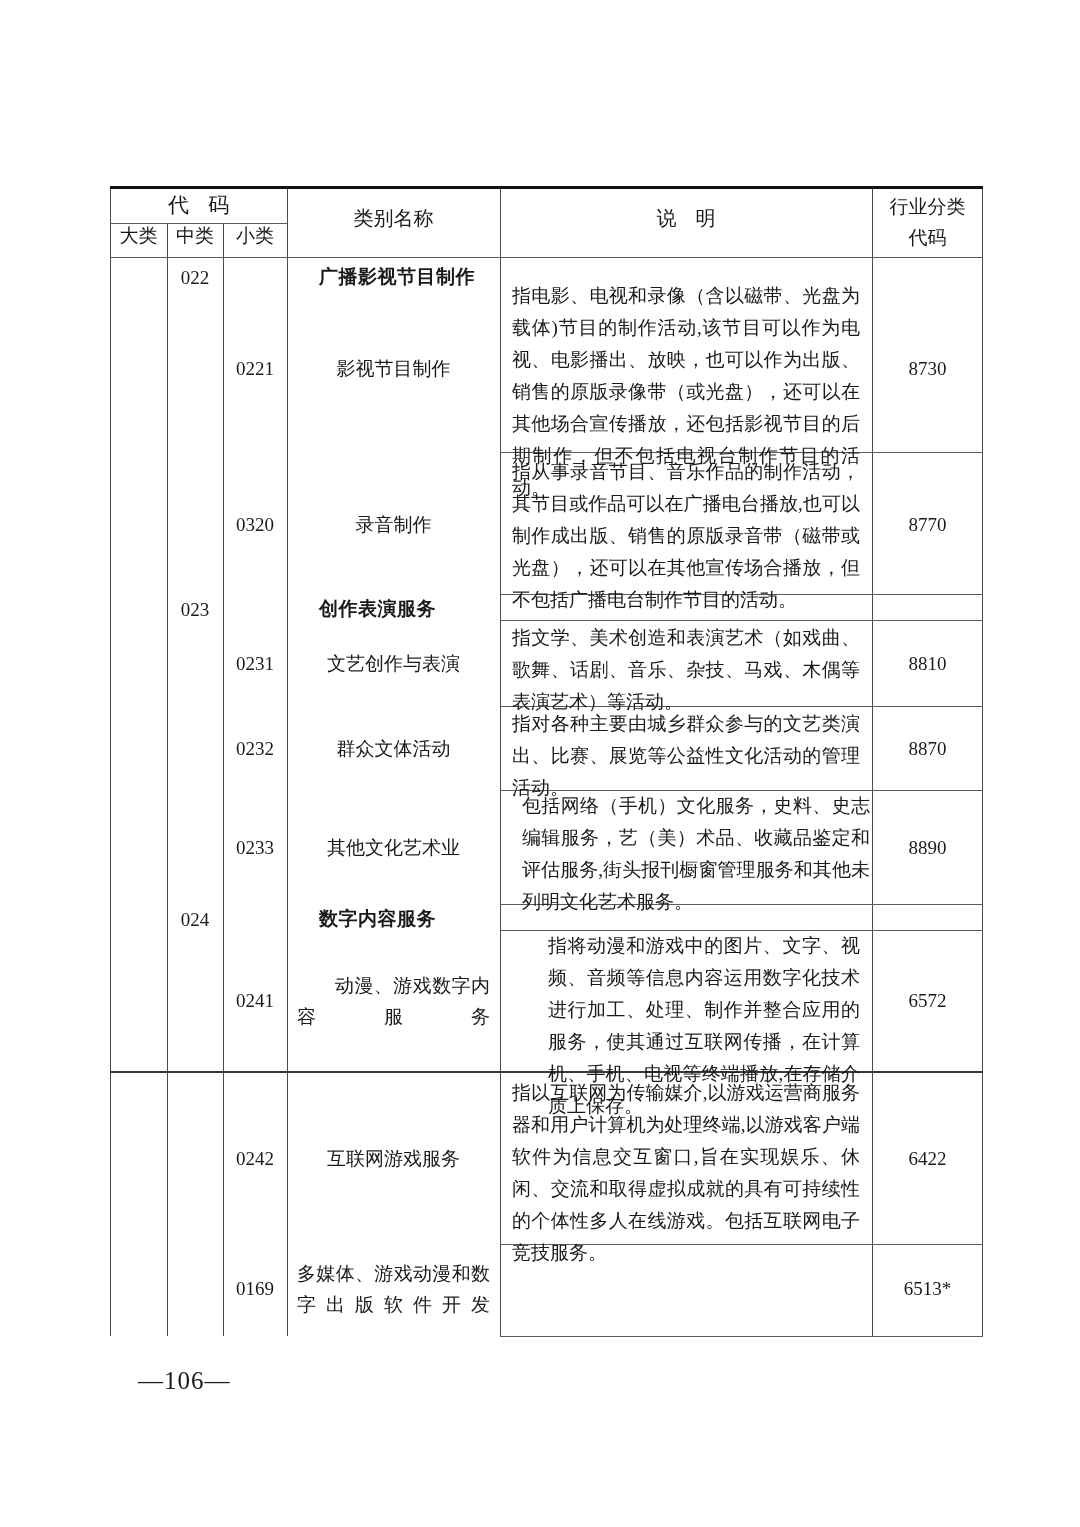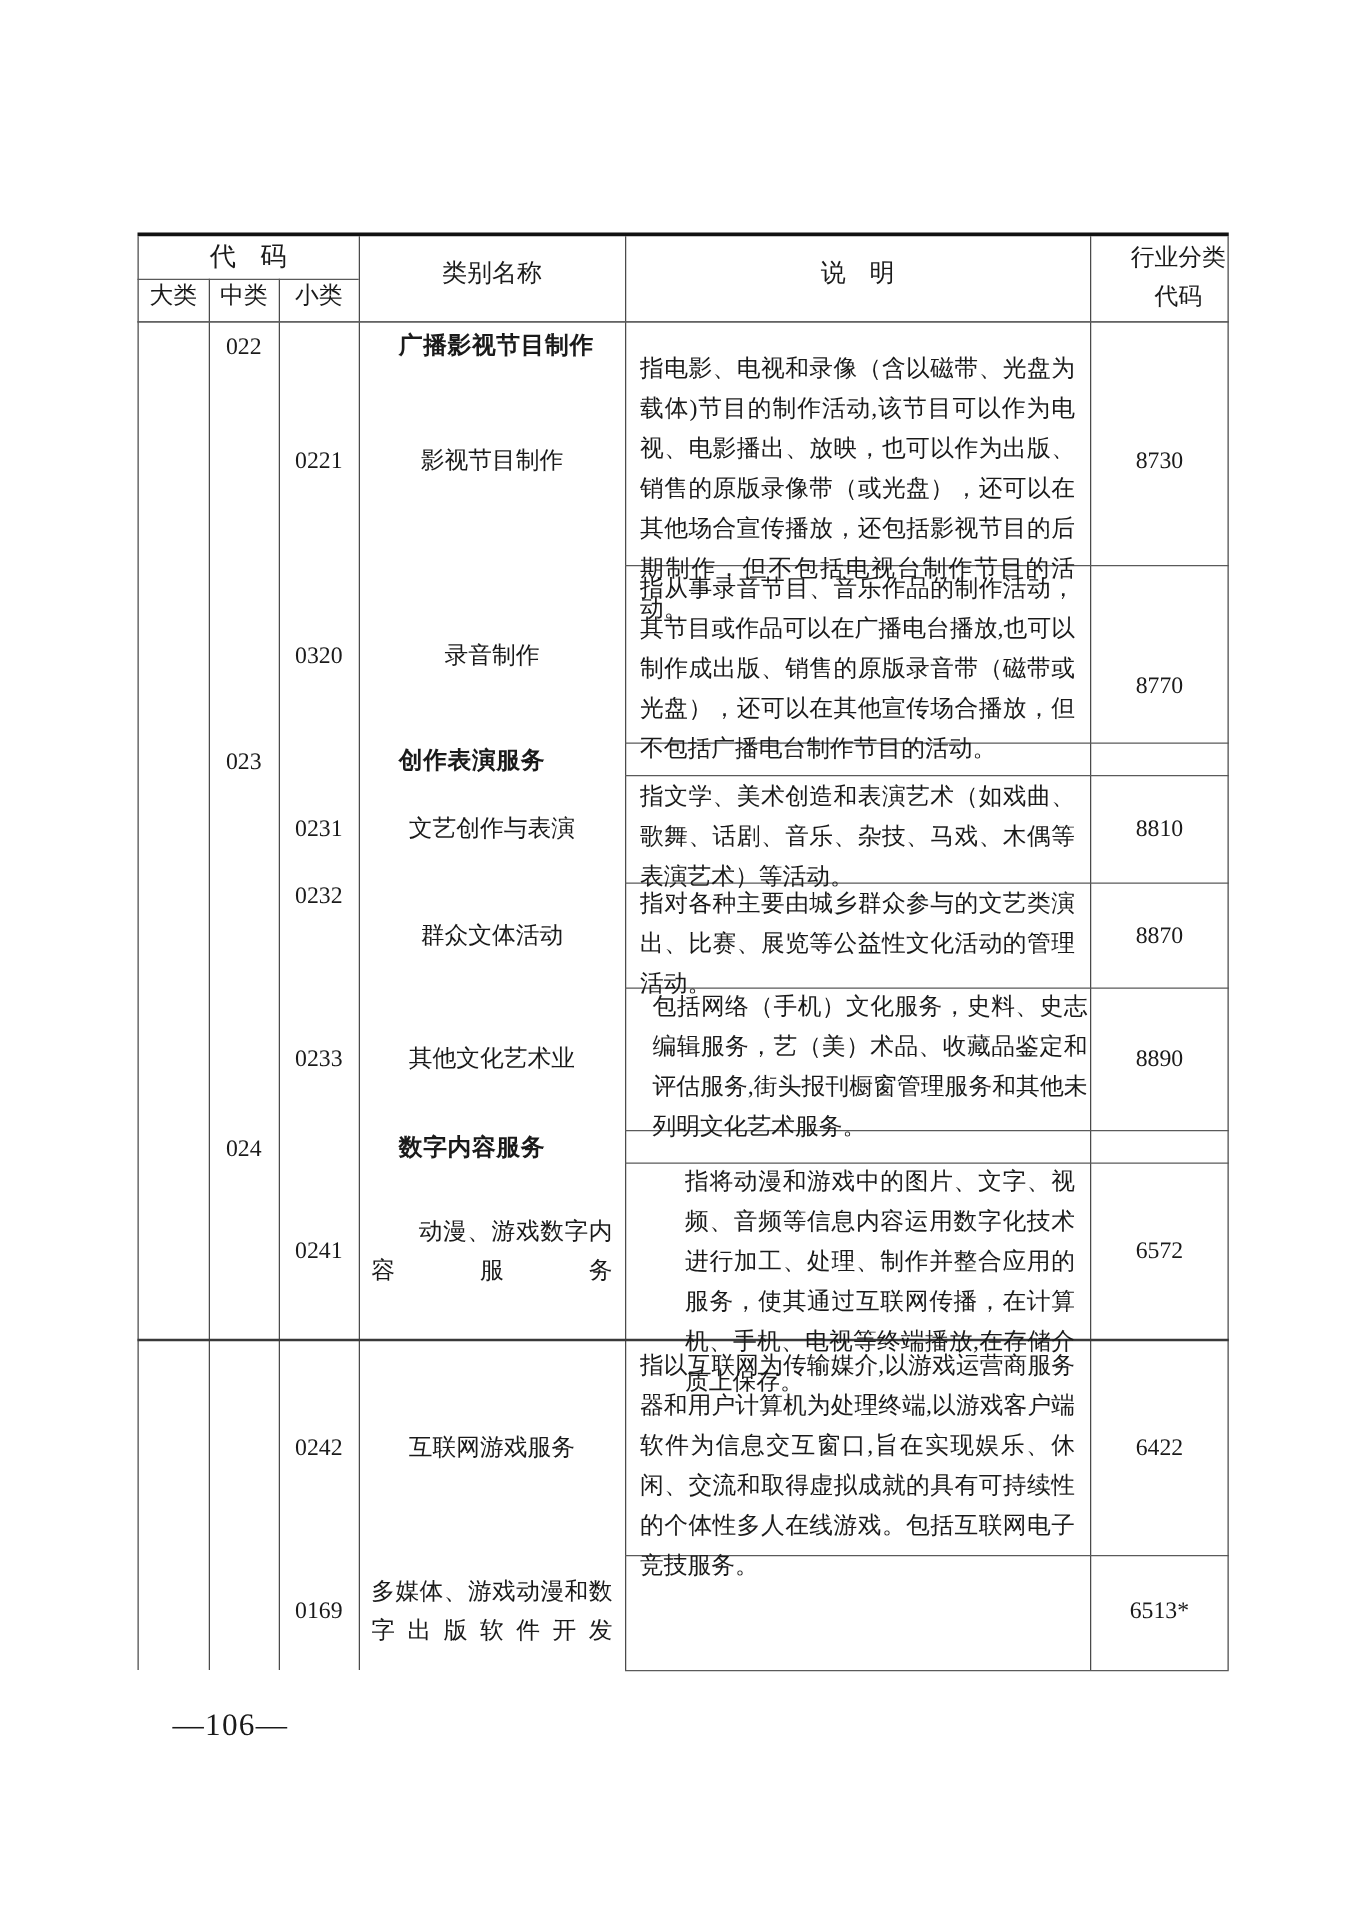--- a/index.html
+++ b/index.html
@@ -105,21 +105,20 @@
     letter-spacing: 7px;
     text-indent: 7px;
   }
   .hdr-ind {
     position: absolute;
     left: 762px; top: 2px;
     width: 111px;
     text-align: center;
     font-size: 19px;
     line-height: 31px;
-    padding-left: 15px;
   }
   .hdr-ind span { display: block; }
 
   
   .cell {
     position: absolute;
     box-sizing: border-box;
   }
   .code-mid {      
     left: 167px;
@@ -229,31 +228,31 @@
   <div class="cell name-cell bold" style="top:260px; height:34px; line-height:34px;">广播影视节目制作</div>
 
   <div class="cell code-sml" style="top:353px; height:32px; line-height:32px;">0221</div>
   <div class="cell name-cell center" style="top:353px; height:32px; line-height:32px;">影视节目制作</div>
   <div class="cell desc-cell" style="top:280px; height:170px;">指电影、电视和录像（含以磁带、光盘为载体)节目的制作活动,该节目可以作为电视、电影播出、放映，也可以作为出版、销售的原版录像带（或光盘），还可以在其他场合宣传播放，还包括影视节目的后期制作，但不包括电视台制作节目的活动。</div>
   <div class="cell ind-cell" style="top:353px; height:32px; line-height:32px;">8730</div>
 
   <div class="cell code-sml" style="top:509px; height:32px; line-height:32px;">0320</div>
   <div class="cell name-cell center" style="top:509px; height:32px; line-height:32px;">录音制作</div>
   <div class="cell desc-cell" style="top:456px; height:136px;">指从事录音节目、音乐作品的制作活动，其节目或作品可以在广播电台播放,也可以制作成出版、销售的原版录音带（磁带或光盘），还可以在其他宣传场合播放，但不包括广播电台制作节目的活动。</div>
-  <div class="cell ind-cell" style="top:509px; height:32px; line-height:32px;margin-top:24px;">8770</div>
+  <div class="cell ind-cell" style="top:509px; height:32px; line-height:32px;">8770</div>
 
   <div class="cell code-mid" style="top:594px; height:32px; line-height:32px;">023</div>
   <div class="cell name-cell bold" style="top:592px; height:34px; line-height:34px;">创作表演服务</div>
 
   <div class="cell code-sml" style="top:648px; height:32px; line-height:32px;">0231</div>
   <div class="cell name-cell center" style="top:648px; height:32px; line-height:32px;">文艺创作与表演</div>
   <div class="cell desc-cell" style="top:622px; height:84px;">指文学、美术创造和表演艺术（如戏曲、歌舞、话剧、音乐、杂技、马戏、木偶等表演艺术）等活动。</div>
   <div class="cell ind-cell" style="top:648px; height:32px; line-height:32px;">8810</div>
 
-  <div class="cell code-sml" style="top:701px; height:32px; line-height:32px;">0232</div>
+  <div class="cell code-sml" style="top:733px; height:32px; line-height:32px;">0232</div>
   <div class="cell name-cell center" style="top:733px; height:32px; line-height:32px;">群众文体活动</div>
   <div class="cell desc-cell" style="top:708px; height:84px;">指对各种主要由城乡群众参与的文艺类演出、比赛、展览等公益性文化活动的管理活动。</div>
   <div class="cell ind-cell" style="top:733px; height:32px; line-height:32px;">8870</div>
 
   <div class="cell code-sml" style="top:832px; height:32px; line-height:32px;">0233</div>
   <div class="cell name-cell center" style="top:832px; height:32px; line-height:32px;">其他文化艺术业</div>
   <div class="cell desc-cell" style="top:790px; height:114px;margin-left:10px;">包括网络（手机）文化服务，史料、史志编辑服务，艺（美）术品、收藏品鉴定和评估服务,街头报刊橱窗管理服务和其他未列明文化艺术服务。</div>
   <div class="cell ind-cell" style="top:832px; height:32px; line-height:32px;">8890</div>
 
   <div class="cell code-mid" style="top:904px; height:32px; line-height:32px;">024</div>

